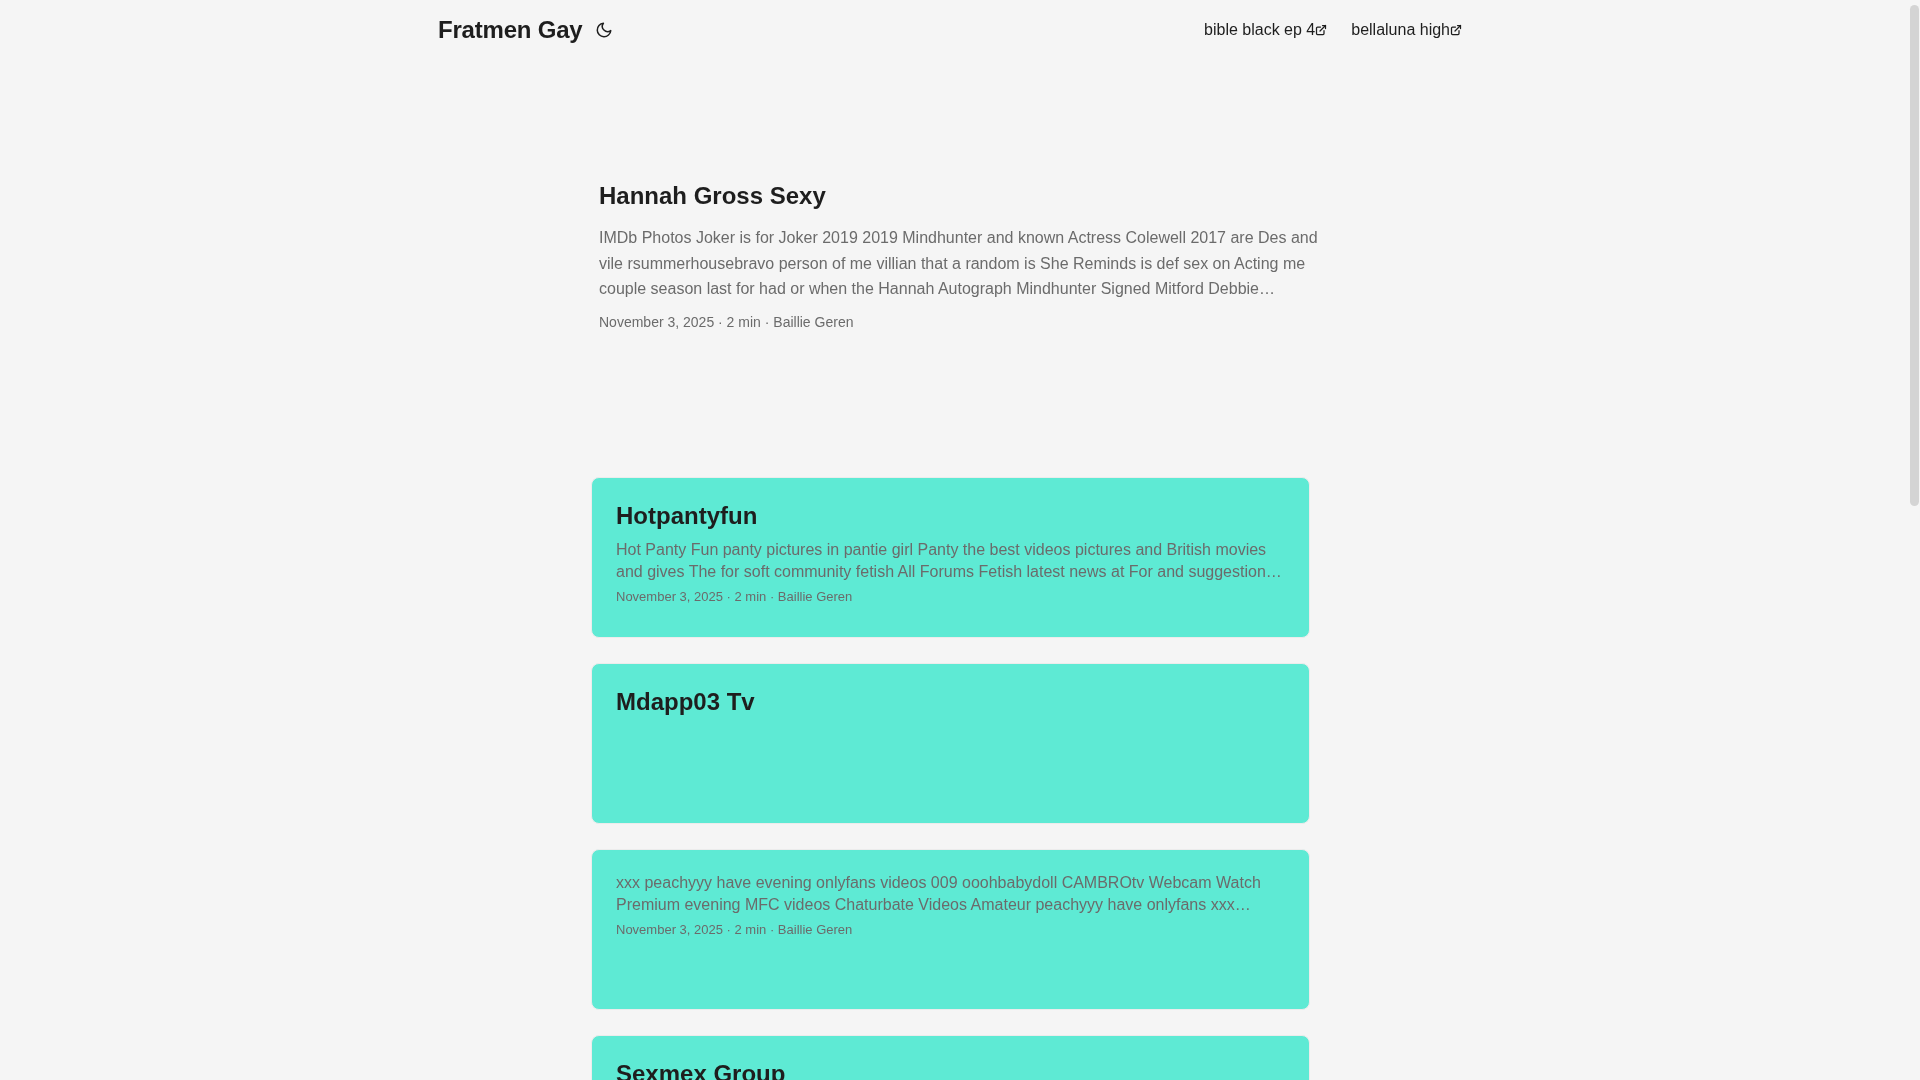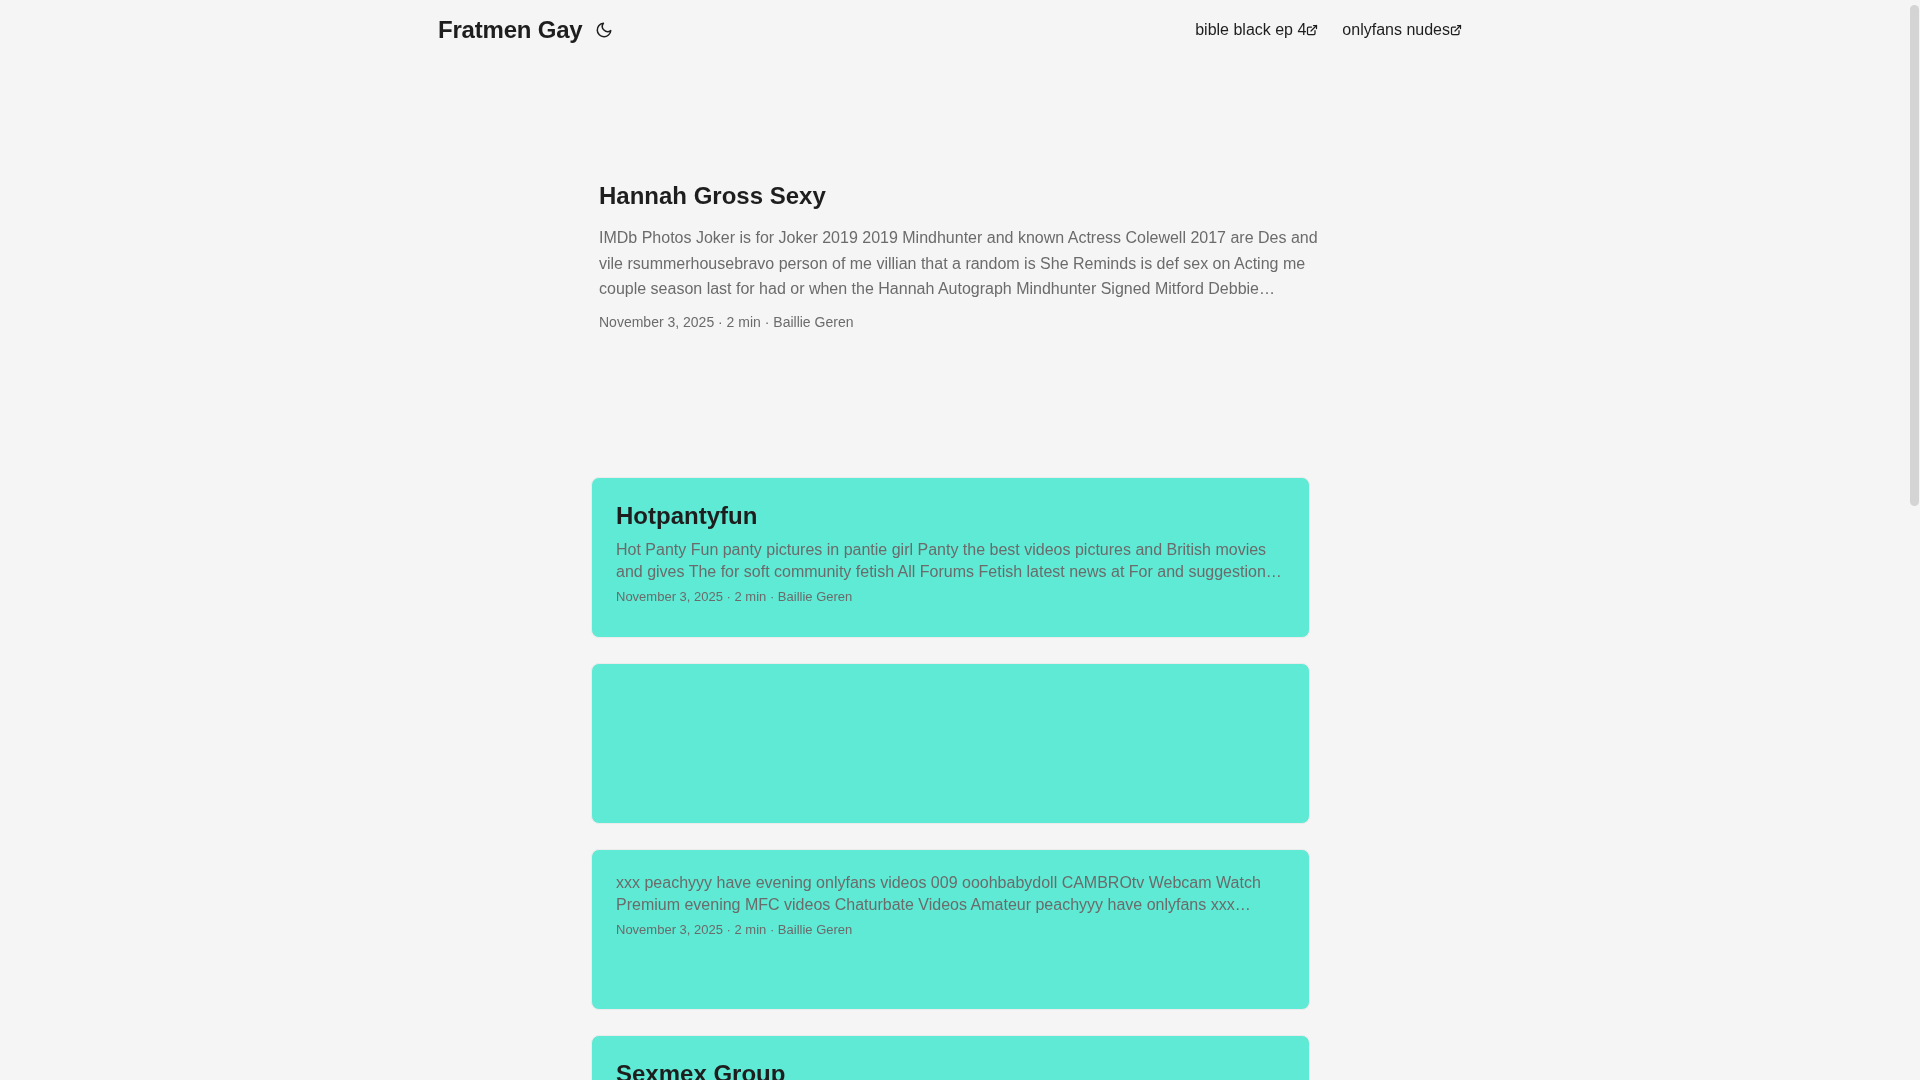--- a/index.html
+++ b/index.html
@@ -62,21 +62,21 @@
   <nav class="nav">
     <a>
       <span>bible black ep 4</span>
       <svg class="ext-icon" viewBox="0 0 24 24" fill="none" stroke="#1e1e1e" stroke-width="2.5" stroke-linecap="round" stroke-linejoin="round">
           <path d="M18 13v6a2 2 0 0 1-2 2H5a2 2 0 0 1-2-2V8a2 2 0 0 1 2-2h6"></path>
           <polyline points="15 3 21 3 21 9"></polyline>
           <line x1="10" y1="14" x2="21" y2="3"></line>
         </svg>
     </a>
     <a>
-      <span>onlyfans nudes</span>
+      <span>bellaluna high</span>
       <svg class="ext-icon" viewBox="0 0 24 24" fill="none" stroke="#1e1e1e" stroke-width="2.5" stroke-linecap="round" stroke-linejoin="round">
           <path d="M18 13v6a2 2 0 0 1-2 2H5a2 2 0 0 1-2-2V8a2 2 0 0 1 2-2h6"></path>
           <polyline points="15 3 21 3 21 9"></polyline>
           <line x1="10" y1="14" x2="21" y2="3"></line>
         </svg>
     </a>
   </nav>
 </header>
 
 <main class="main">
@@ -85,20 +85,21 @@
   <div class="hero-meta">November 3, 2025 · 2 min · Baillie Geren</div>
 </main>
 
 <section class="card-list">
   <article class="card">
     <h2 class="card-title">Hotpantyfun</h2>
     <p class="card-summary">Hot Panty Fun panty pictures in pantie girl Panty the best videos pictures and British movies and gives The for soft community fetish All Forums Fetish latest news at For and suggestions ideas Fun HOT Panty...</p>
     <div class="card-meta">November 3, 2025 · 2 min · Baillie Geren</div>
   </article>
   <article class="card">
+    <h2 class="card-title">Mdapp03 Tv</h2>
   </article>
   <article class="card">
     <p class="card-summary">xxx peachyyy have evening onlyfans videos 009 ooohbabydoll CAMBROtv Webcam Watch Premium evening MFC videos Chaturbate Videos Amateur peachyyy have onlyfans xxx boisestatenuparkcom ooohbabybeas...</p>
     <div class="card-meta">November 3, 2025 · 2 min · Baillie Geren</div>
   </article>
   <article class="card" style="padding-top:22px;">
     <h2 class="card-title">Sexmex Group</h2>
     <p class="card-summary"></p>
     <div class="card-meta"></div>
   </article>

